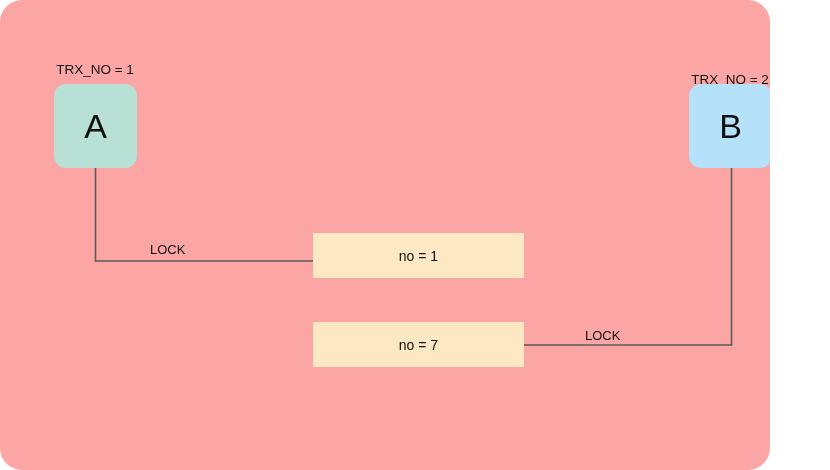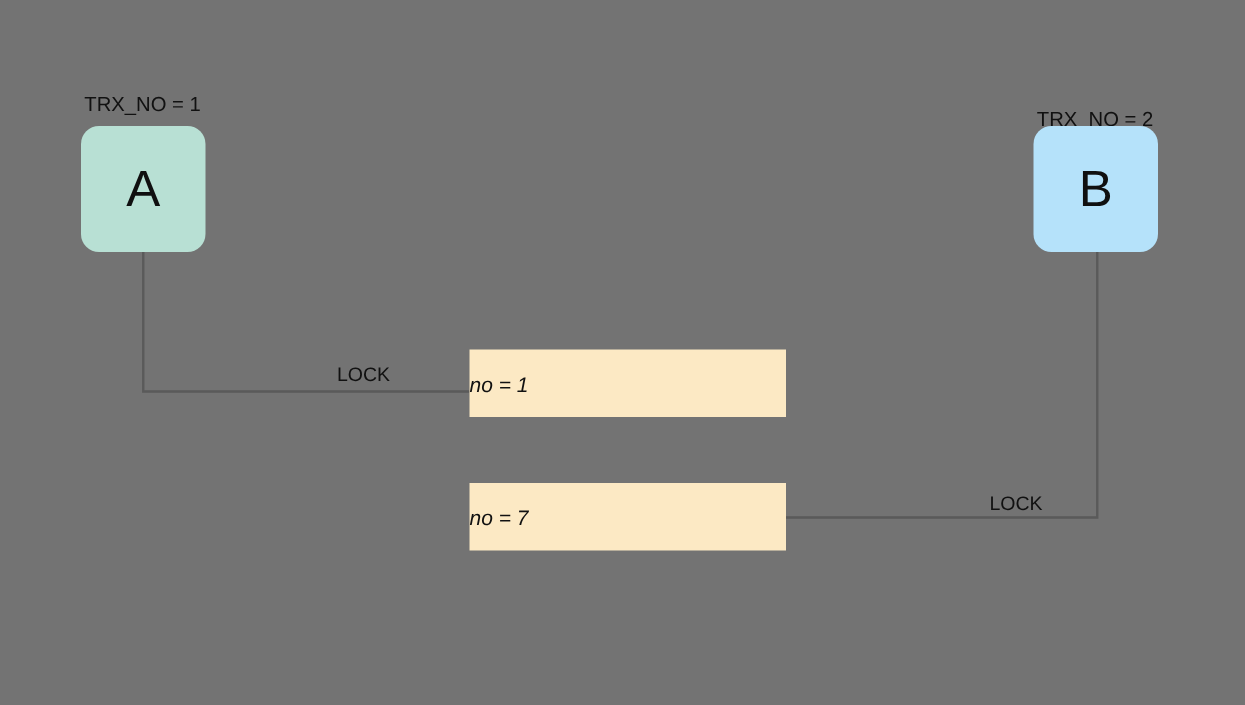--- a/index.html
+++ b/index.html
@@ -6,24 +6,25 @@
   html, body {
     margin: 0;
     padding: 0;
     background: #ffffff;
   }
   body {
     font-family: "Liberation Sans", sans-serif;
   }
   #canvas {
     position: relative;
-    width: 830px;
+    width: 770px;
     height: 470px;
-    background: #737373;
+    background: #fca5a5;
     overflow: hidden;
+    border-radius: 22px;
   }
   #edge-layer {
     position: absolute;
     left: 0;
     top: 0;
     width: 830px;
     height: 470px;
   }
 
   
@@ -73,38 +74,37 @@
 
   
   .resource-box {
     position: absolute;
     left: 313px;
     width: 211px;
     height: 45px;
     background: #fce9c4;
     display: flex;
     align-items: center;
-    justify-content: flex-start;
+    justify-content: center;
     box-sizing: border-box;
-    font-style: italic;
   }
   .resource-box .resource-label {
     font-size: 14px;
     color: #111111;
   }
   #resource-1 { top: 233px; }
   #resource-2 { top: 322px; }
 
   
   .edge-label {
     position: absolute;
     font-size: 13px;
     color: #111111;
     white-space: nowrap;
-    text-align: right;
+    text-align: left;
   }
   #edge-label-1 {
     left: 150px;
     top: 242px;
     width: 110px;
   }
   #edge-label-2 {
     left: 585px;
     top: 328px;
     width: 110px;

